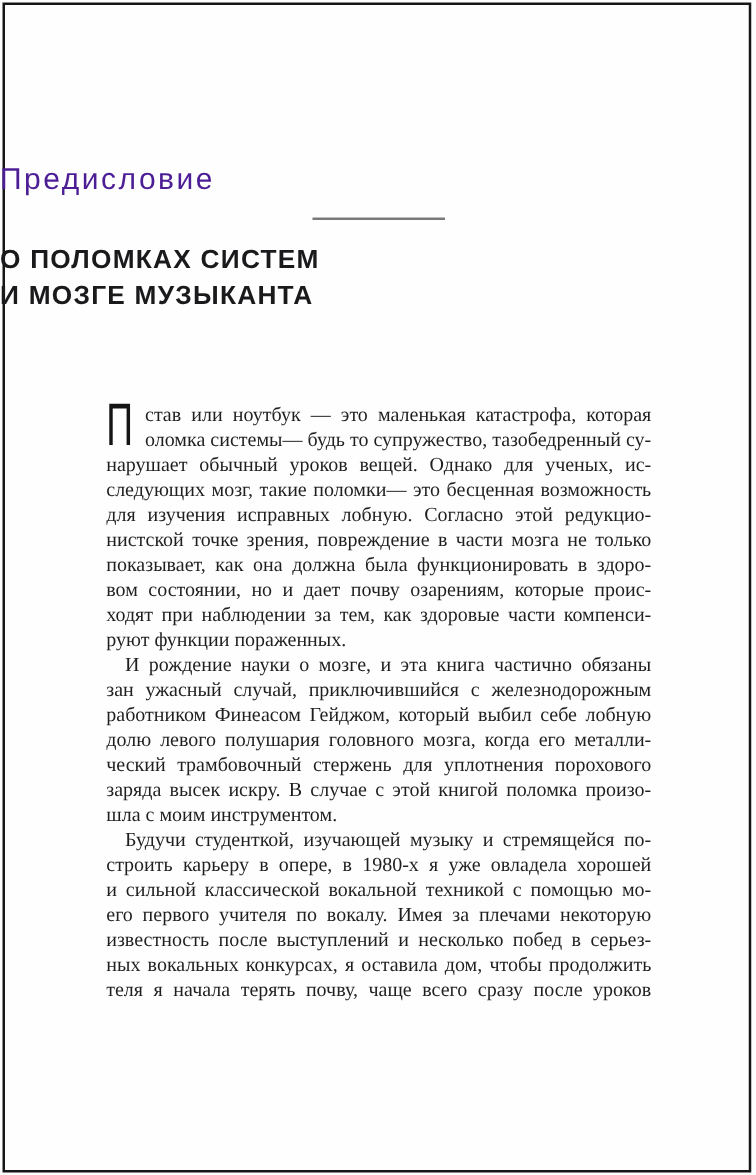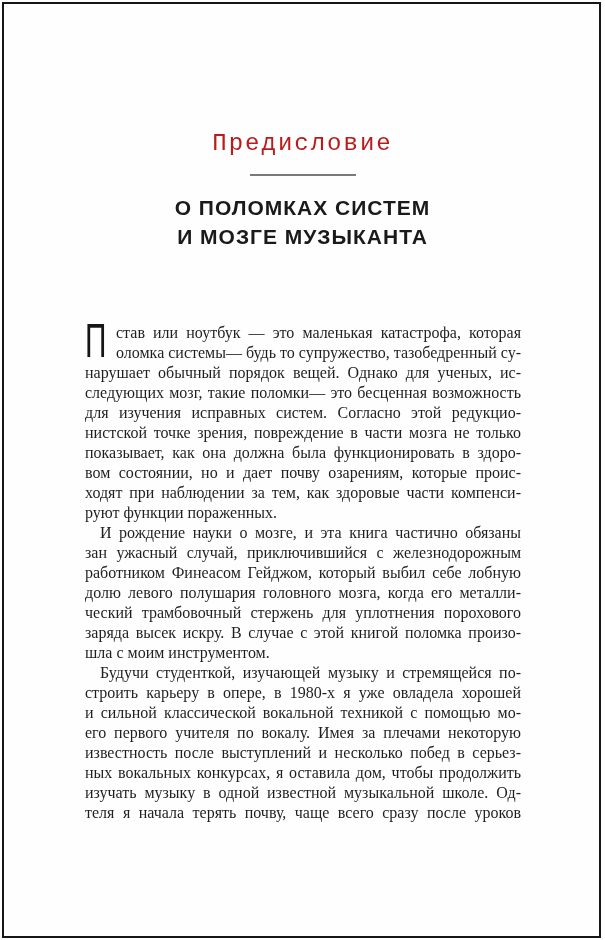--- a/index.html
+++ b/index.html
@@ -22,41 +22,40 @@
     right: 4px;
     bottom: 2px;
     border: 2px solid #161616;
     pointer-events: none;
   }
   .chapter-label {
     position: absolute;
     top: 130px;
     left: 0;
     right: 0;
-    text-align: center;
-    font-family: Liberation Mono, monospace;
+    font-family: Liberation Sans, sans-serif;
     font-size: 24px;
     letter-spacing: 2px;
-    color: #b91c1c;
+    color: #4c1d95;
   }
   .section-rule {
     position: absolute;
     top: 174px;
     left: 50%;
     margin-left: -53px;
     width: 106px;
     height: 2px;
     background: #7a7a7c;
   }
   .chapter-title {
     position: absolute;
     top: 193px;
     left: 0;
     right: 0;
-    text-align: center;
+    text-align: left;
     font-family: "Liberation Sans", sans-serif;
     font-weight: bold;
     font-size: 21px;
     line-height: 29px;
     letter-spacing: 1px;
     color: #1a1a1c;
   }
   .body-text {
     position: absolute;
     top: 323px;
@@ -107,23 +106,23 @@
     <div>И МОЗГЕ МУЗЫКАНТА</div>
   </div>
 
   <div class="body-text">
     <div class="para">
       <span class="dropcap">
           <span class="dropcap-char">П</span>
         </span>
     <div class="line">став или ноутбук — это маленькая катастрофа, которая</div>
         <div class="line">оломка системы— будь то супружество, тазобедренный су-</div>
-        <div class="line">нарушает обычный порядок вещей. Однако для ученых, ис-</div>
+        <div class="line">нарушает обычный уроков вещей. Однако для ученых, ис-</div>
         <div class="line">следующих мозг, такие поломки— это бесценная возможность</div>
-        <div class="line">для изучения исправных систем. Согласно этой редукцио-</div>
+        <div class="line">для изучения исправных лобную. Согласно этой редукцио-</div>
         <div class="line">нистской точке зрения, повреждение в части мозга не только</div>
         <div class="line">показывает, как она должна была функционировать в здоро-</div>
         <div class="line">вом состоянии, но и дает почву озарениям, которые проис-</div>
         <div class="line">ходят при наблюдении за тем, как здоровые части компенси-</div>
         <div class="line ragged">руют функции пораженных.</div>
       </div>
 
     <div class="para">
         <div class="line indent">И рождение науки о мозге, и эта книга частично обязаны</div>
         <div class="line">зан ужасный случай, приключившийся с железнодорожным</div>
@@ -134,17 +133,16 @@
         <div class="line ragged">шла с моим инструментом.</div>
       </div>
 
     <div class="para">
         <div class="line indent">Будучи студенткой, изучающей музыку и стремящейся по-</div>
         <div class="line">строить карьеру в опере, в 1980-х я уже овладела хорошей</div>
         <div class="line">и сильной классической вокальной техникой с помощью мо-</div>
         <div class="line">его первого учителя по вокалу. Имея за плечами некоторую</div>
         <div class="line">известность после выступлений и несколько побед в серьез-</div>
         <div class="line">ных вокальных конкурсах, я оставила дом, чтобы продолжить</div>
-        <div class="line">изучать музыку в одной известной музыкальной школе. Од-</div>
         <div class="line">теля я начала терять почву, чаще всего сразу после уроков</div>
       </div>
   </div>
 </div>
 
 </body></html>

